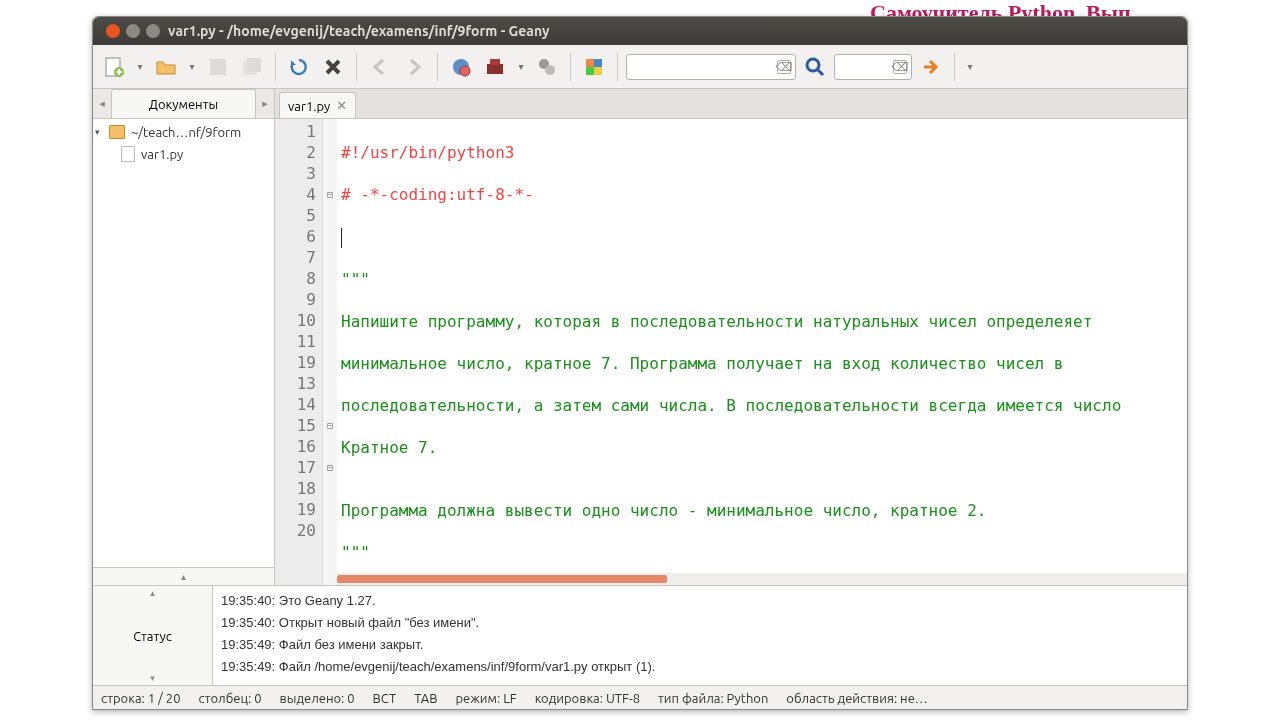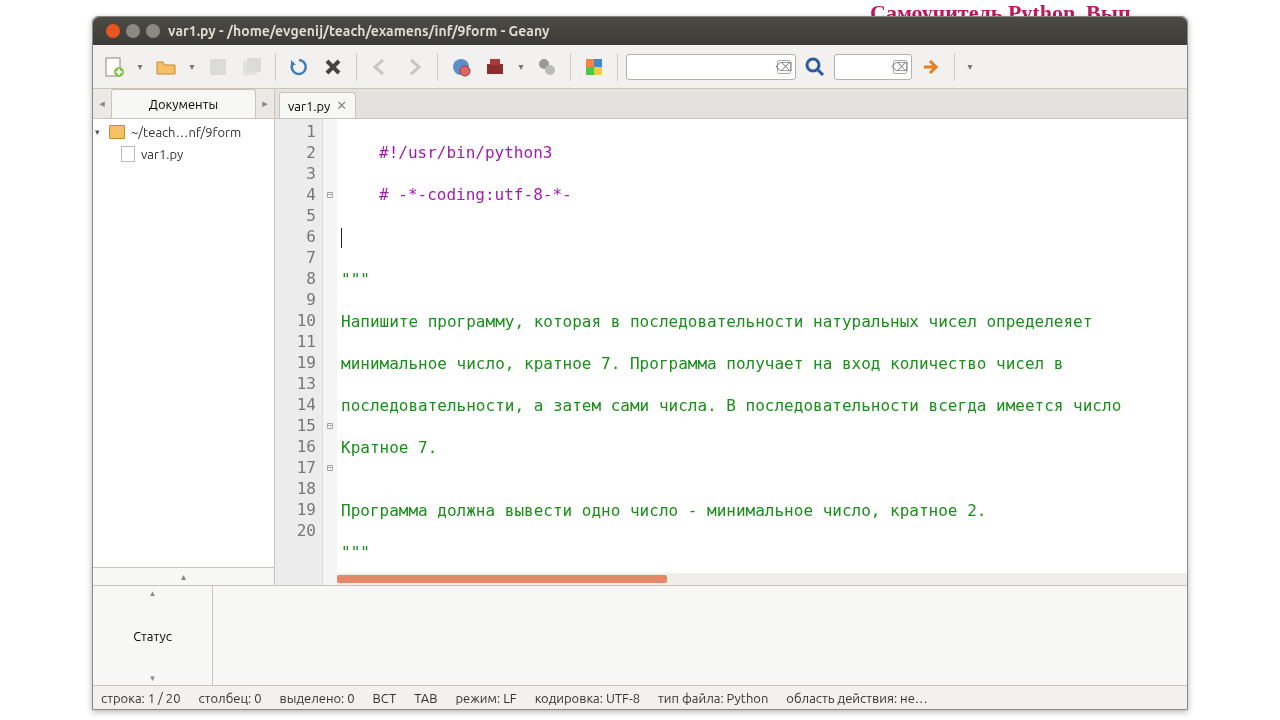--- a/index.html
+++ b/index.html
@@ -34,21 +34,21 @@
 .side-close { height:18px; border-top:1px solid #c9c5bd; display:flex; justify-content:center; align-items:center; color:#888; font-size:10px;}
 .editor-area { flex:1; display:flex; flex-direction:column; min-width:0; }
 .ed-tabs { height: 30px; background:#e4e2de; display:flex; align-items:flex-end; border-bottom:1px solid #c9c5bd; padding-left:4px;}
 .ed-tab { height:26px; background:#f7f7f5; border:1px solid #c9c5bd; border-bottom:none; border-radius:3px 3px 0 0; display:flex; align-items:center; padding:0 8px; gap:6px; font-size:13px;}
 .ed-tab-close { color:#888; font-size:13px; }
 .code-wrap { flex:1; display:flex; background:#fff; font-family:"DejaVu Sans Mono","Liberation Mono",monospace; font-size:16px; line-height:21px; overflow:hidden; position:relative;}
 .gutter { width:48px; background:#ececec; color:#777; text-align:right; padding:2px 6px 2px 0; border-right:1px solid #ddd;}
 .fold-col { width:14px; background:#f5f5f5; color:#888; font-size:10px; padding-top:2px; text-align:center;}
 .fold-col div { height:21px; }
 .code { flex:1; padding:2px 0 2px 4px; white-space:pre; color:#222; overflow:hidden; position:relative;}
-.comment-hash { color:#a21caf;margin-left:38px; }
+.comment-hash { color:#ef4444; }
 .docstring { color:#1a8f1a; }
 .hscroll { position:absolute; bottom:0; left:0; right:0; height:12px; background:#f0eeea; }
 .hscroll-thumb { position:absolute; left:0; width:330px; height:8px; top:2px; background:#e58868; border-radius:2px;}
 .cursor { display:inline-block; width:0; border-left:1px solid #222; height:20px; vertical-align:middle;}
 .msg-pane { height:100px; border-top:1px solid #c9c5bd; display:flex; background:#f7f7f5;}
 .msg-tabs { width:120px; border-right:1px solid #c9c5bd; display:flex; flex-direction:column;}
 .msg-tab-arrow { height:14px; display:flex; justify-content:center; align-items:center; color:#888; font-size:9px;}
 .msg-tab { flex:1; display:flex; align-items:center; justify-content:center; font-size:13px;}
 .msg-body { flex:1; background:#fff; padding:4px 8px; font-size:13px; color:#333; overflow:auto; font-family:"Liberation Sans",sans-serif;}
 .msg-body div { line-height:22px; }
@@ -268,20 +268,26 @@
       </div>
     </div>
   </div>
 
   <div class="msg-pane">
     <div class="msg-tabs">
       <div class="msg-tab-arrow">▴</div>
       <div class="msg-tab">Статус</div>
       <div class="msg-tab-arrow">▾</div>
     </div>
+    <div class="msg-body">
+      <div>19:35:40: Это Geany 1.27.</div>
+      <div>19:35:40: Открыт новый файл "без имени".</div>
+      <div>19:35:49: Файл без имени закрыт.</div>
+      <div>19:35:49: Файл /home/evgenij/teach/examens/inf/9form/var1.py открыт (1).</div>
+    </div>
   </div>
 
   <div class="statusbar">
     <span>строка: 1 / 20</span>
     <span>столбец: 0</span>
     <span>выделено: 0</span>
     <span>ВСТ</span>
     <span>TAB</span>
     <span>режим: LF</span>
     <span>кодировка: UTF-8</span>

